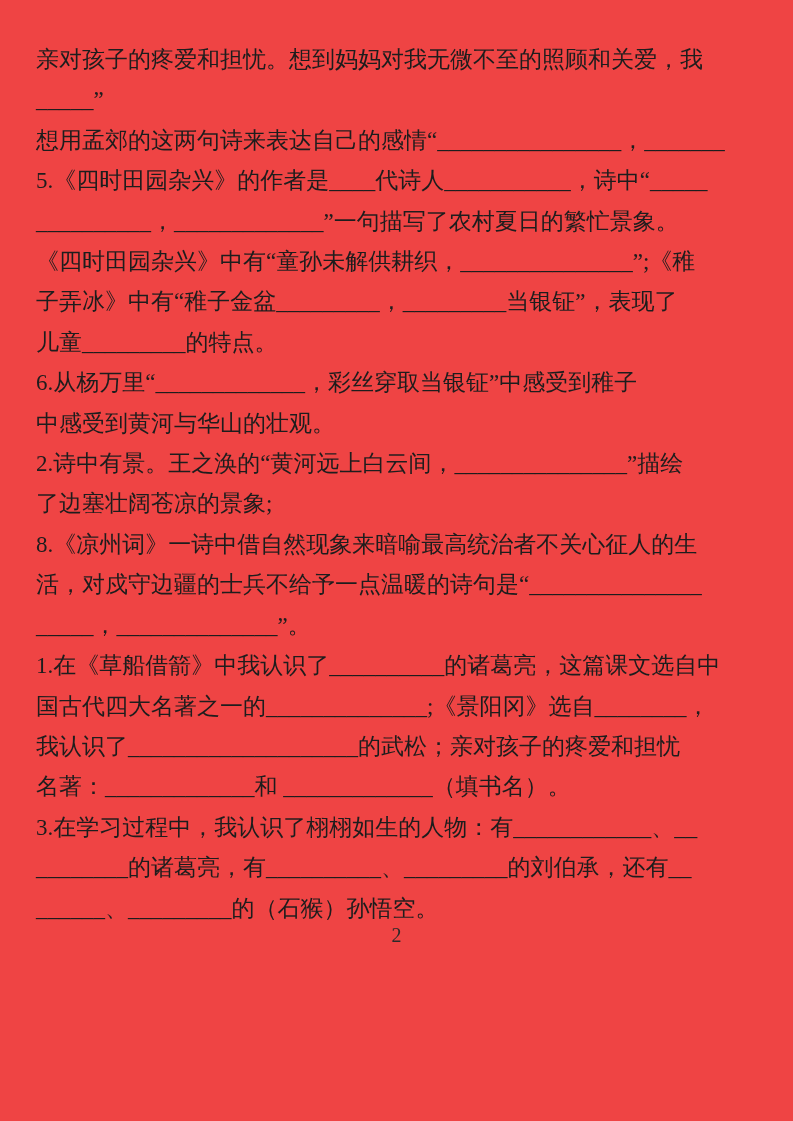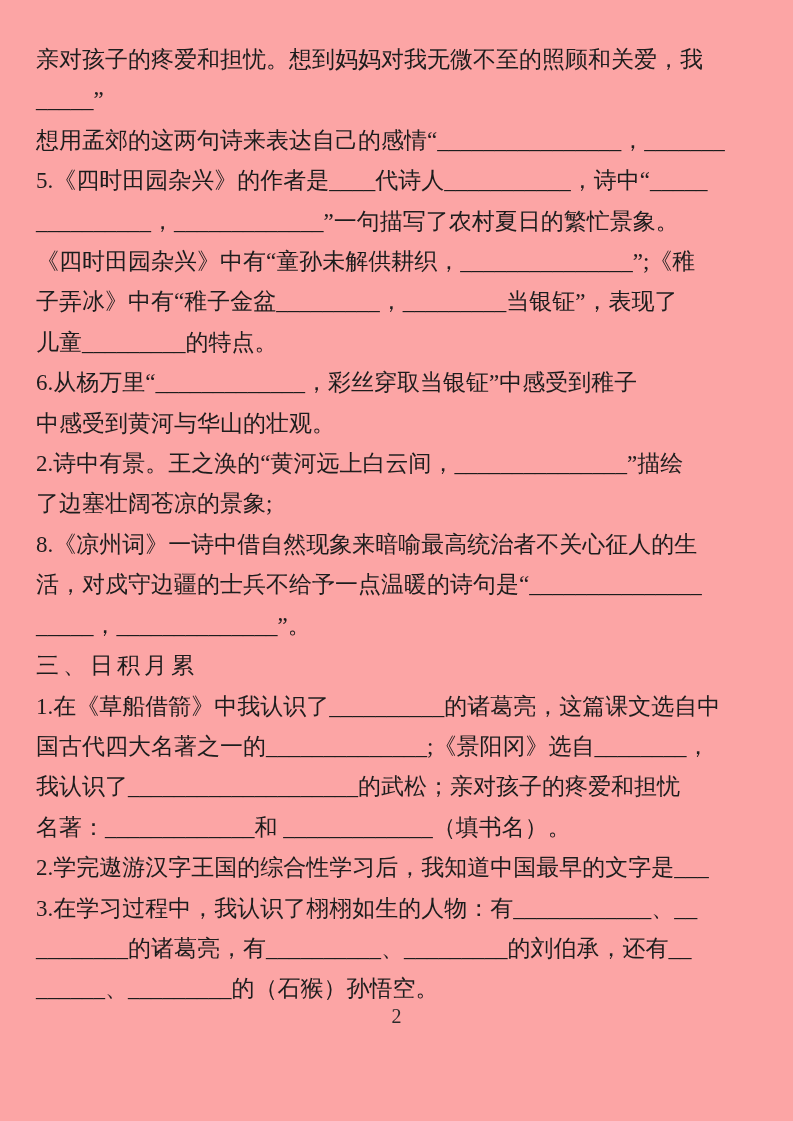--- a/index.html
+++ b/index.html
@@ -4,21 +4,21 @@
 <style>
   html, body {
     margin: 0;
     padding: 0;
     background: #ffffff;
   }
   .page {
     position: relative;
     width: 793px;
     height: 1121px;
-    background: #fca5a5;
+    background: #ef4444;
     color: #1d1d1d;
     font-family: "Liberation Serif", "DejaVu Serif", serif;
     overflow: hidden;
   }
   .content {
     padding: 40px 18px 0 36px;
   }
   .ln {
     margin: 0;
     font-size: 23px;
@@ -50,24 +50,22 @@
     <p class="ln">《四时田园杂兴》中有“童孙未解供耕织，_______________”;《稚</p>
     <p class="ln">子弄冰》中有“稚子金盆_________，_________当银钲”，表现了</p>
     <p class="ln">儿童_________的特点。</p>
     <p class="ln">6.从杨万里“_____________，彩丝穿取当银钲”中感受到稚子</p>
     <p class="ln">中感受到黄河与华山的壮观。</p>
     <p class="ln">2.诗中有景。王之涣的“黄河远上白云间，_______________”描绘</p>
     <p class="ln">了边塞壮阔苍凉的景象;</p>
     <p class="ln">8.《凉州词》一诗中借自然现象来暗喻最高统治者不关心征人的生</p>
     <p class="ln">活，对戍守边疆的士兵不给予一点温暖的诗句是“_______________</p>
     <p class="ln">_____，______________”。</p>
-    <p class="ln section-heading">三、日积月累</p>
     <p class="ln">1.在《草船借箭》中我认识了__________的诸葛亮，这篇课文选自中</p>
     <p class="ln">国古代四大名著之一的______________;《景阳冈》选自________，</p>
     <p class="ln">我认识了____________________的武松；亲对孩子的疼爱和担忧</p>
     <p class="ln">名著：_____________和 _____________（填书名）。</p>
-    <p class="ln">2.学完遨游汉字王国的综合性学习后，我知道中国最早的文字是___</p>
     <p class="ln">3.在学习过程中，我认识了栩栩如生的人物：有____________、__</p>
     <p class="ln">________的诸葛亮，有__________、_________的刘伯承，还有__</p>
     <p class="ln">______、_________的（石猴）孙悟空。</p>
   </div>
   <div class="footer">2</div>
 </div>
 
 </body></html>

